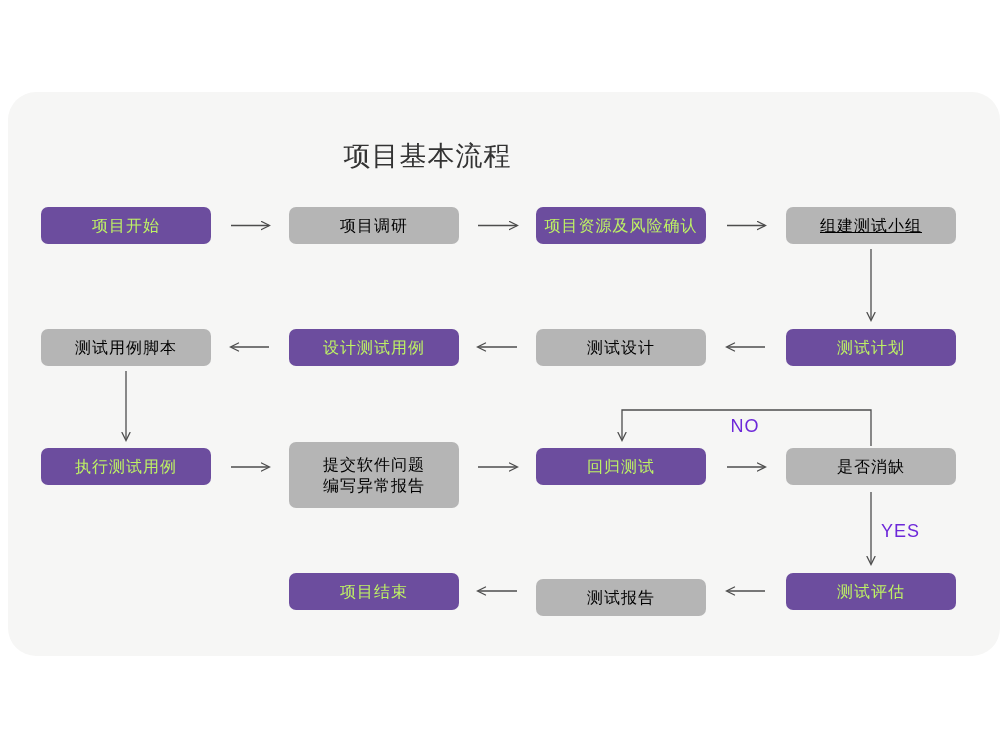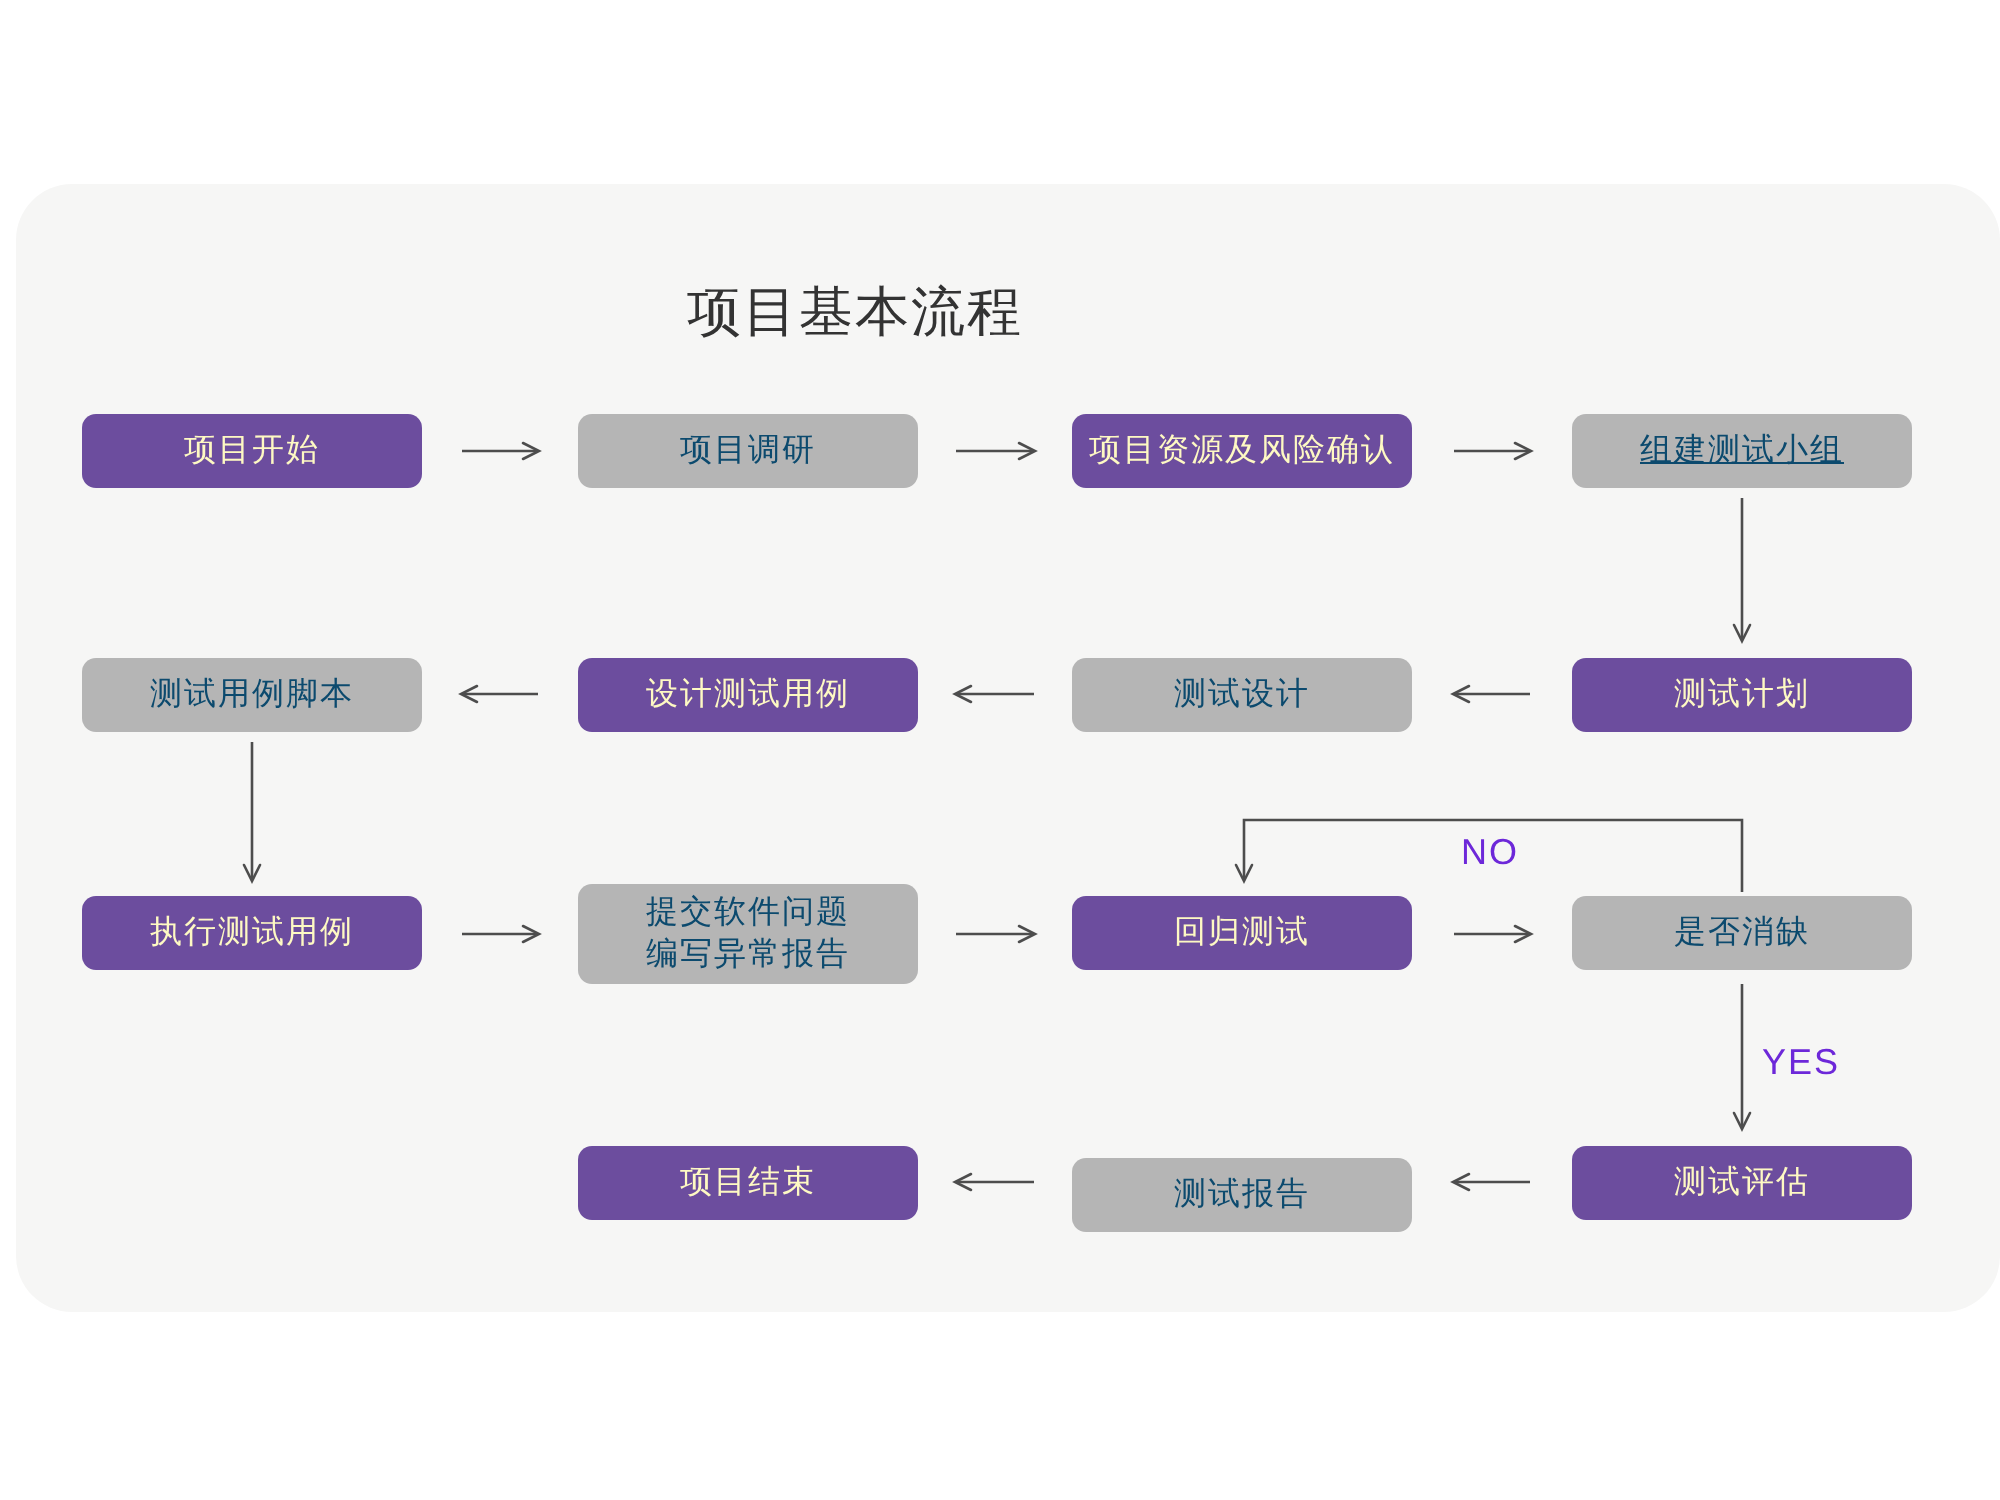--- a/index.html
+++ b/index.html
@@ -15,24 +15,24 @@
   .title{
     position:absolute;left:0;top:138px;width:855px;
     text-align:center;font-size:27px;font-weight:500;color:#333333;
     letter-spacing:1px;
   }
   .node{
     position:absolute;width:170px;height:37px;line-height:37px;
     border-radius:7px;text-align:center;font-size:16px;
     letter-spacing:1px;
   }
-  .node.purple{background:#6c4d9e;color:#fef9c3;}
-  .node.gray{background:#b5b5b5;color:#0c4a6e;}
+  .node.purple{background:#6c4d9e;color:#bef264;}
+  .node.gray{background:#b5b5b5;color:#000000;}
   .node.tall{
-    height:50px;line-height:21px;display:flex;align-items:center;
+    height:66px;line-height:21px;display:flex;align-items:center;
     justify-content:center;white-space:pre-line;
   }
   .edge-layer{
     position:absolute;left:0;top:0;width:1000px;height:750px;
     pointer-events:none;
   }
   .edge-label{
     position:absolute;font-size:18px;color:#6d28d9;letter-spacing:1px;
   }
   .label-no{left:705px;top:416px;width:80px;text-align:center;}

